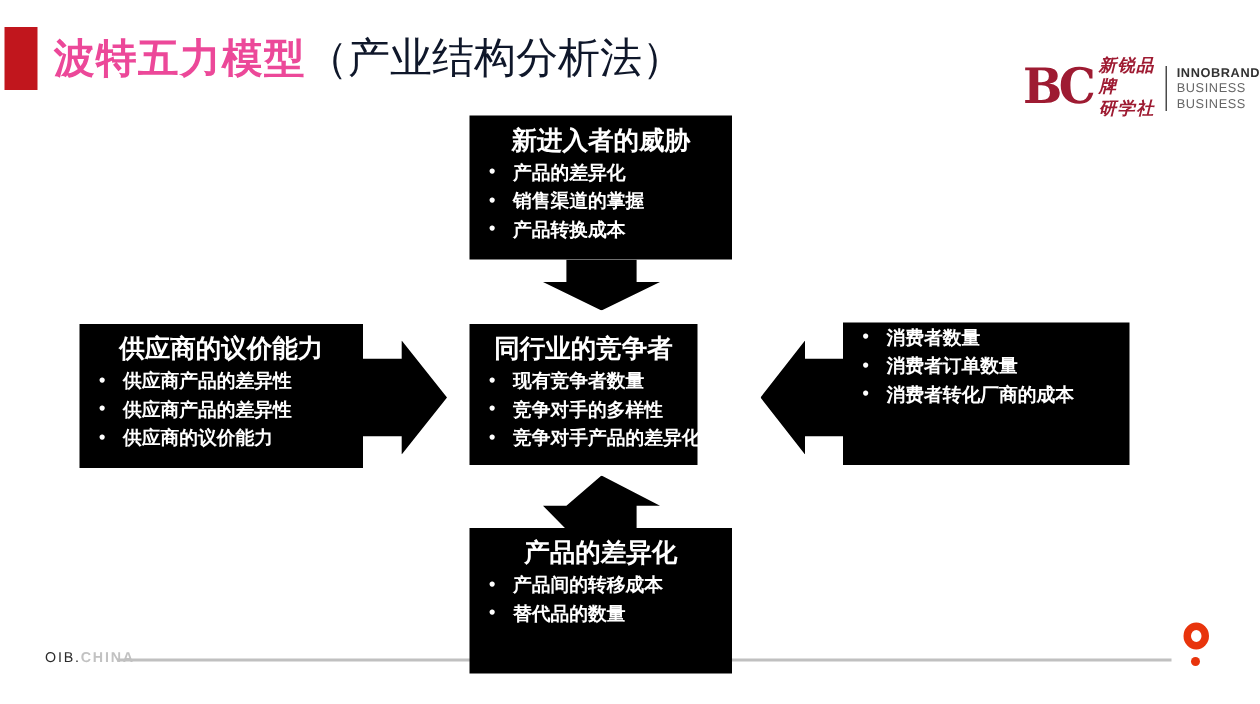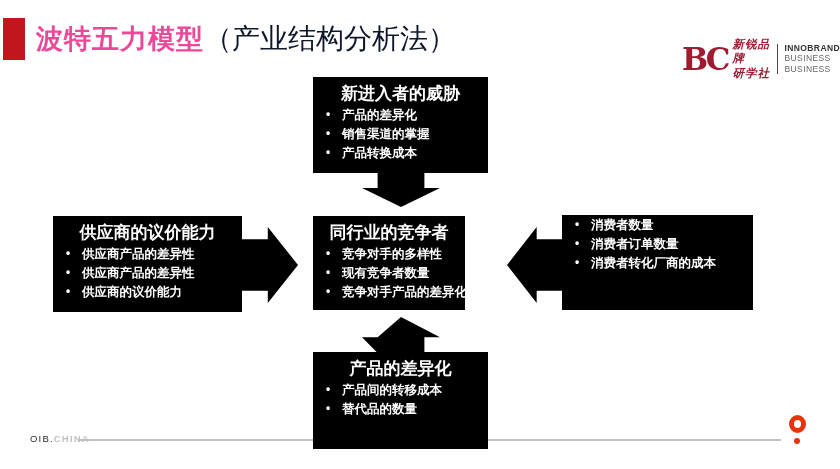--- a/index.html
+++ b/index.html
@@ -94,22 +94,22 @@
     <ul>
       <li>供应商产品的差异性</li>
       <li>供应商产品的差异性</li>
       <li>供应商的议价能力</li>
     </ul>
   </div>
 
   <div class="force-box box-center">
     <h2>同行业的竞争者</h2>
     <ul>
+      <li>现有竞争者数量</li>
       <li>竞争对手的多样性</li>
-      <li>现有竞争者数量</li>
       <li>竞争对手产品的差异化</li>
     </ul>
   </div>
 
   <div class="force-box box-right">
     <ul>
       <li>消费者数量</li>
       <li>消费者订单数量</li>
       <li>消费者转化厂商的成本</li>
     </ul>

